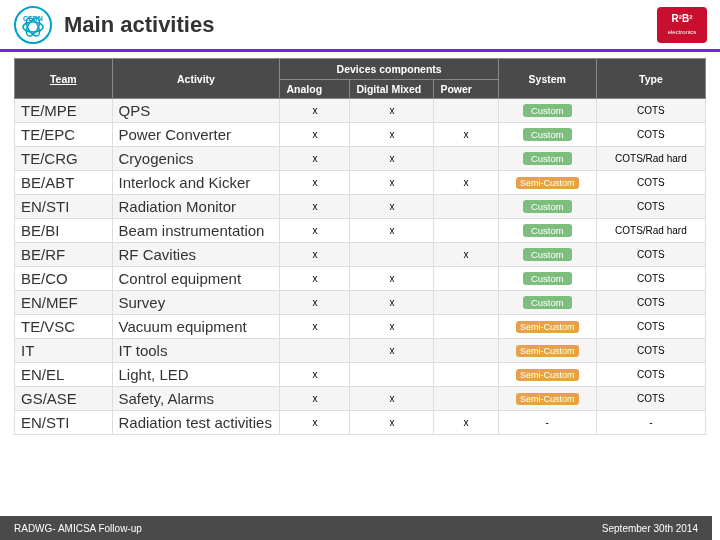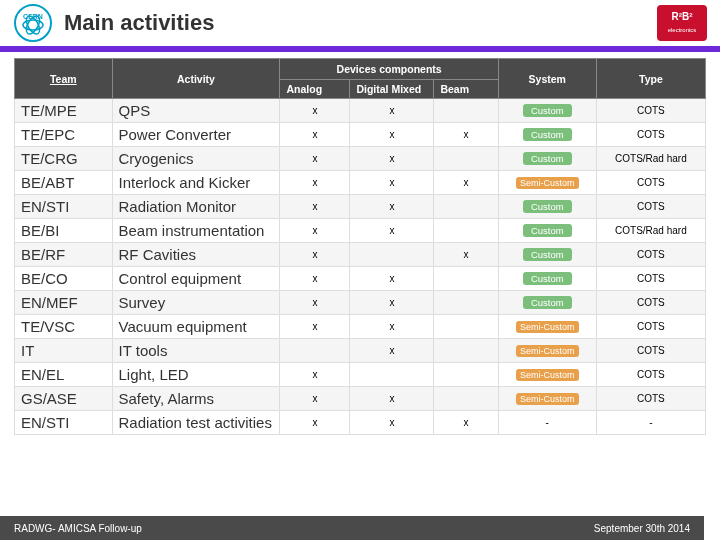--- a/index.html
+++ b/index.html
@@ -11,21 +11,21 @@
       overflow: hidden;
       position: relative;
     }
 
     
     .header {
       display: flex;
       align-items: center;
       background: #fff;
       padding: 6px 12px;
-      border-bottom: 6px solid #6d28d9;
+      border-bottom: 3px solid #6d28d9;
       height: 52px;
     }
     .header-logo {
       width: 42px;
       height: 38px;
       margin-right: 10px;
       flex-shrink: 0;
     }
     .header-title {
       font-size: 22px;
@@ -123,21 +123,21 @@
       font-size: 9px;
       display: inline-block;
       text-align: right;
     }
 
     
     .footer {
       position: absolute;
       bottom: 0;
       left: 0;
-      right: 16px;
+      right: 8px;
       background: #4a4a4a;
       color: #fff;
       display: flex;
       justify-content: space-between;
       align-items: center;
       padding: 4px 14px;
       font-size: 10px;
       height: 24px;
     }
   </style>
@@ -169,21 +169,21 @@
       <tr>
         <th class="team-col" rowspan="2">Team</th>
         <th class="activity-col" rowspan="2">Activity</th>
         <th colspan="3">Devices components</th>
         <th class="system-col" rowspan="2">System</th>
         <th class="type-col" rowspan="2">Type</th>
       </tr>
       <tr class="sub-header">
         <th style="width:50px">Analog</th>
         <th style="width:60px">Digital Mixed</th>
-        <th style="width:46px">Beam</th>
+        <th style="width:46px">Power</th>
       </tr>
     </thead>
     <tbody id="table-body">
     <tr>
           <td class="team-name">TE/MPE</td>
           <td class="activity-name">QPS</td>
           <td>x</td>
           <td>x</td>
           <td></td>
           <td><span class="custom-badge">Custom</span></td>

